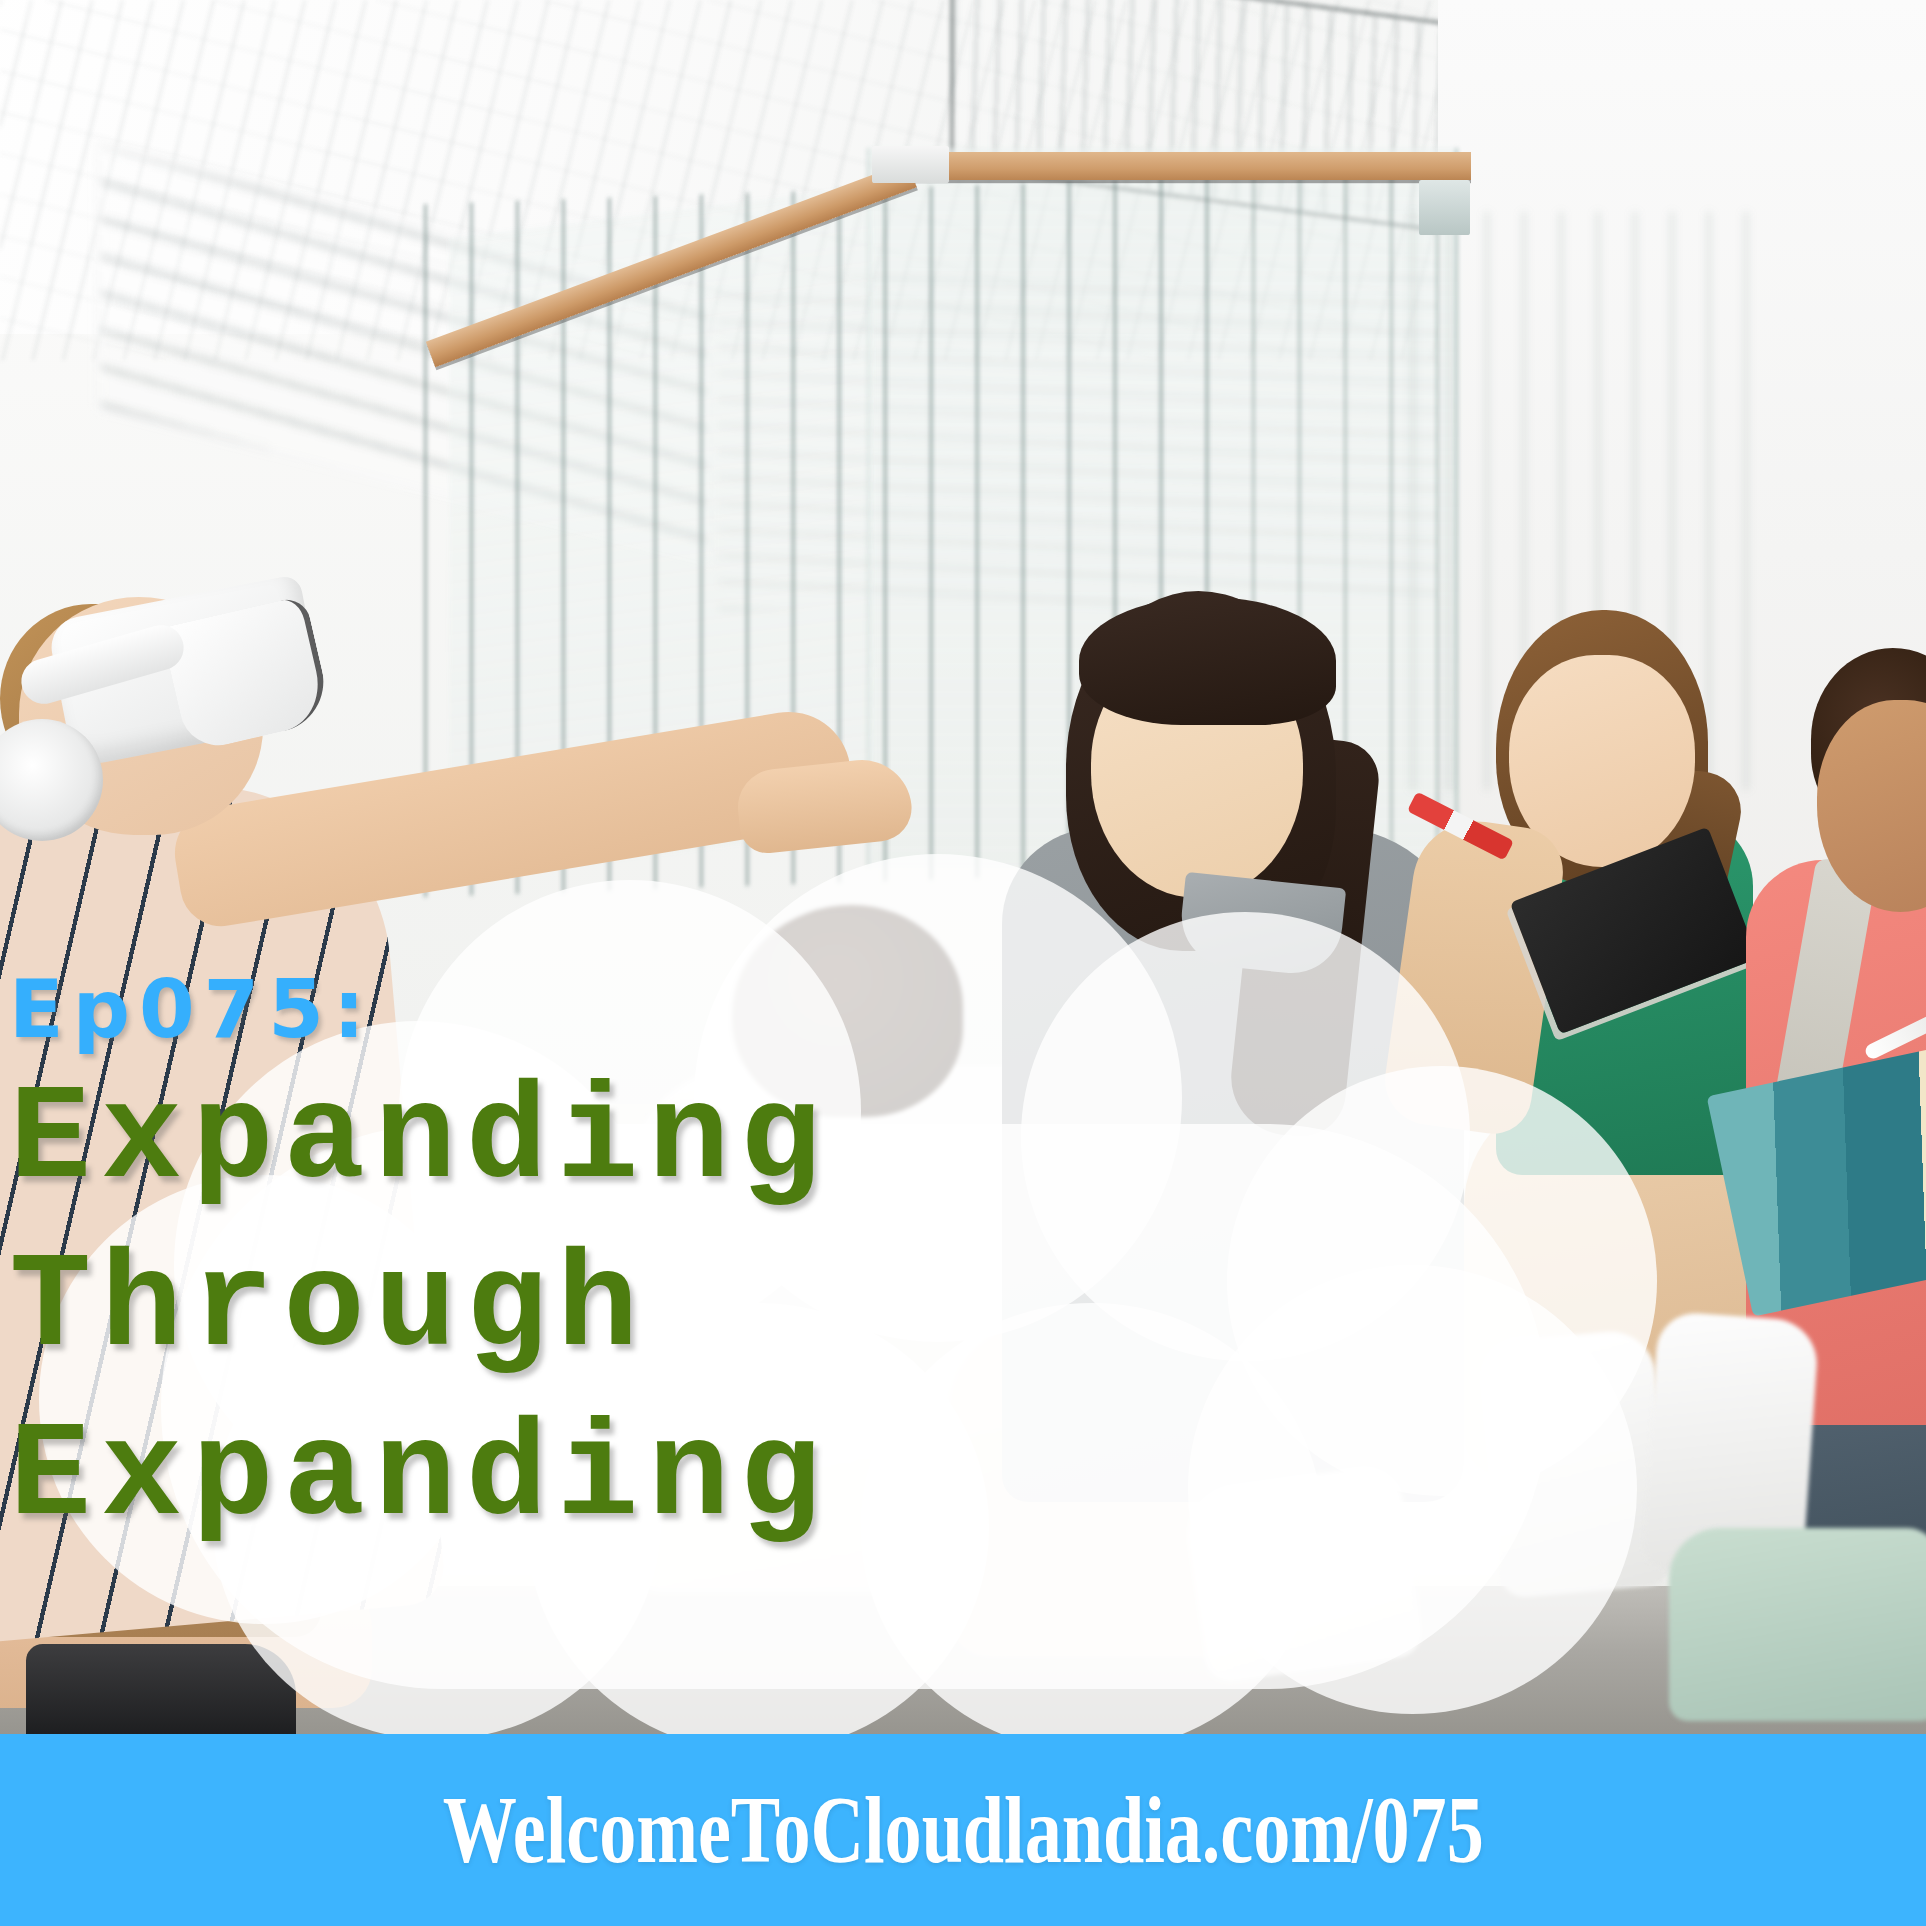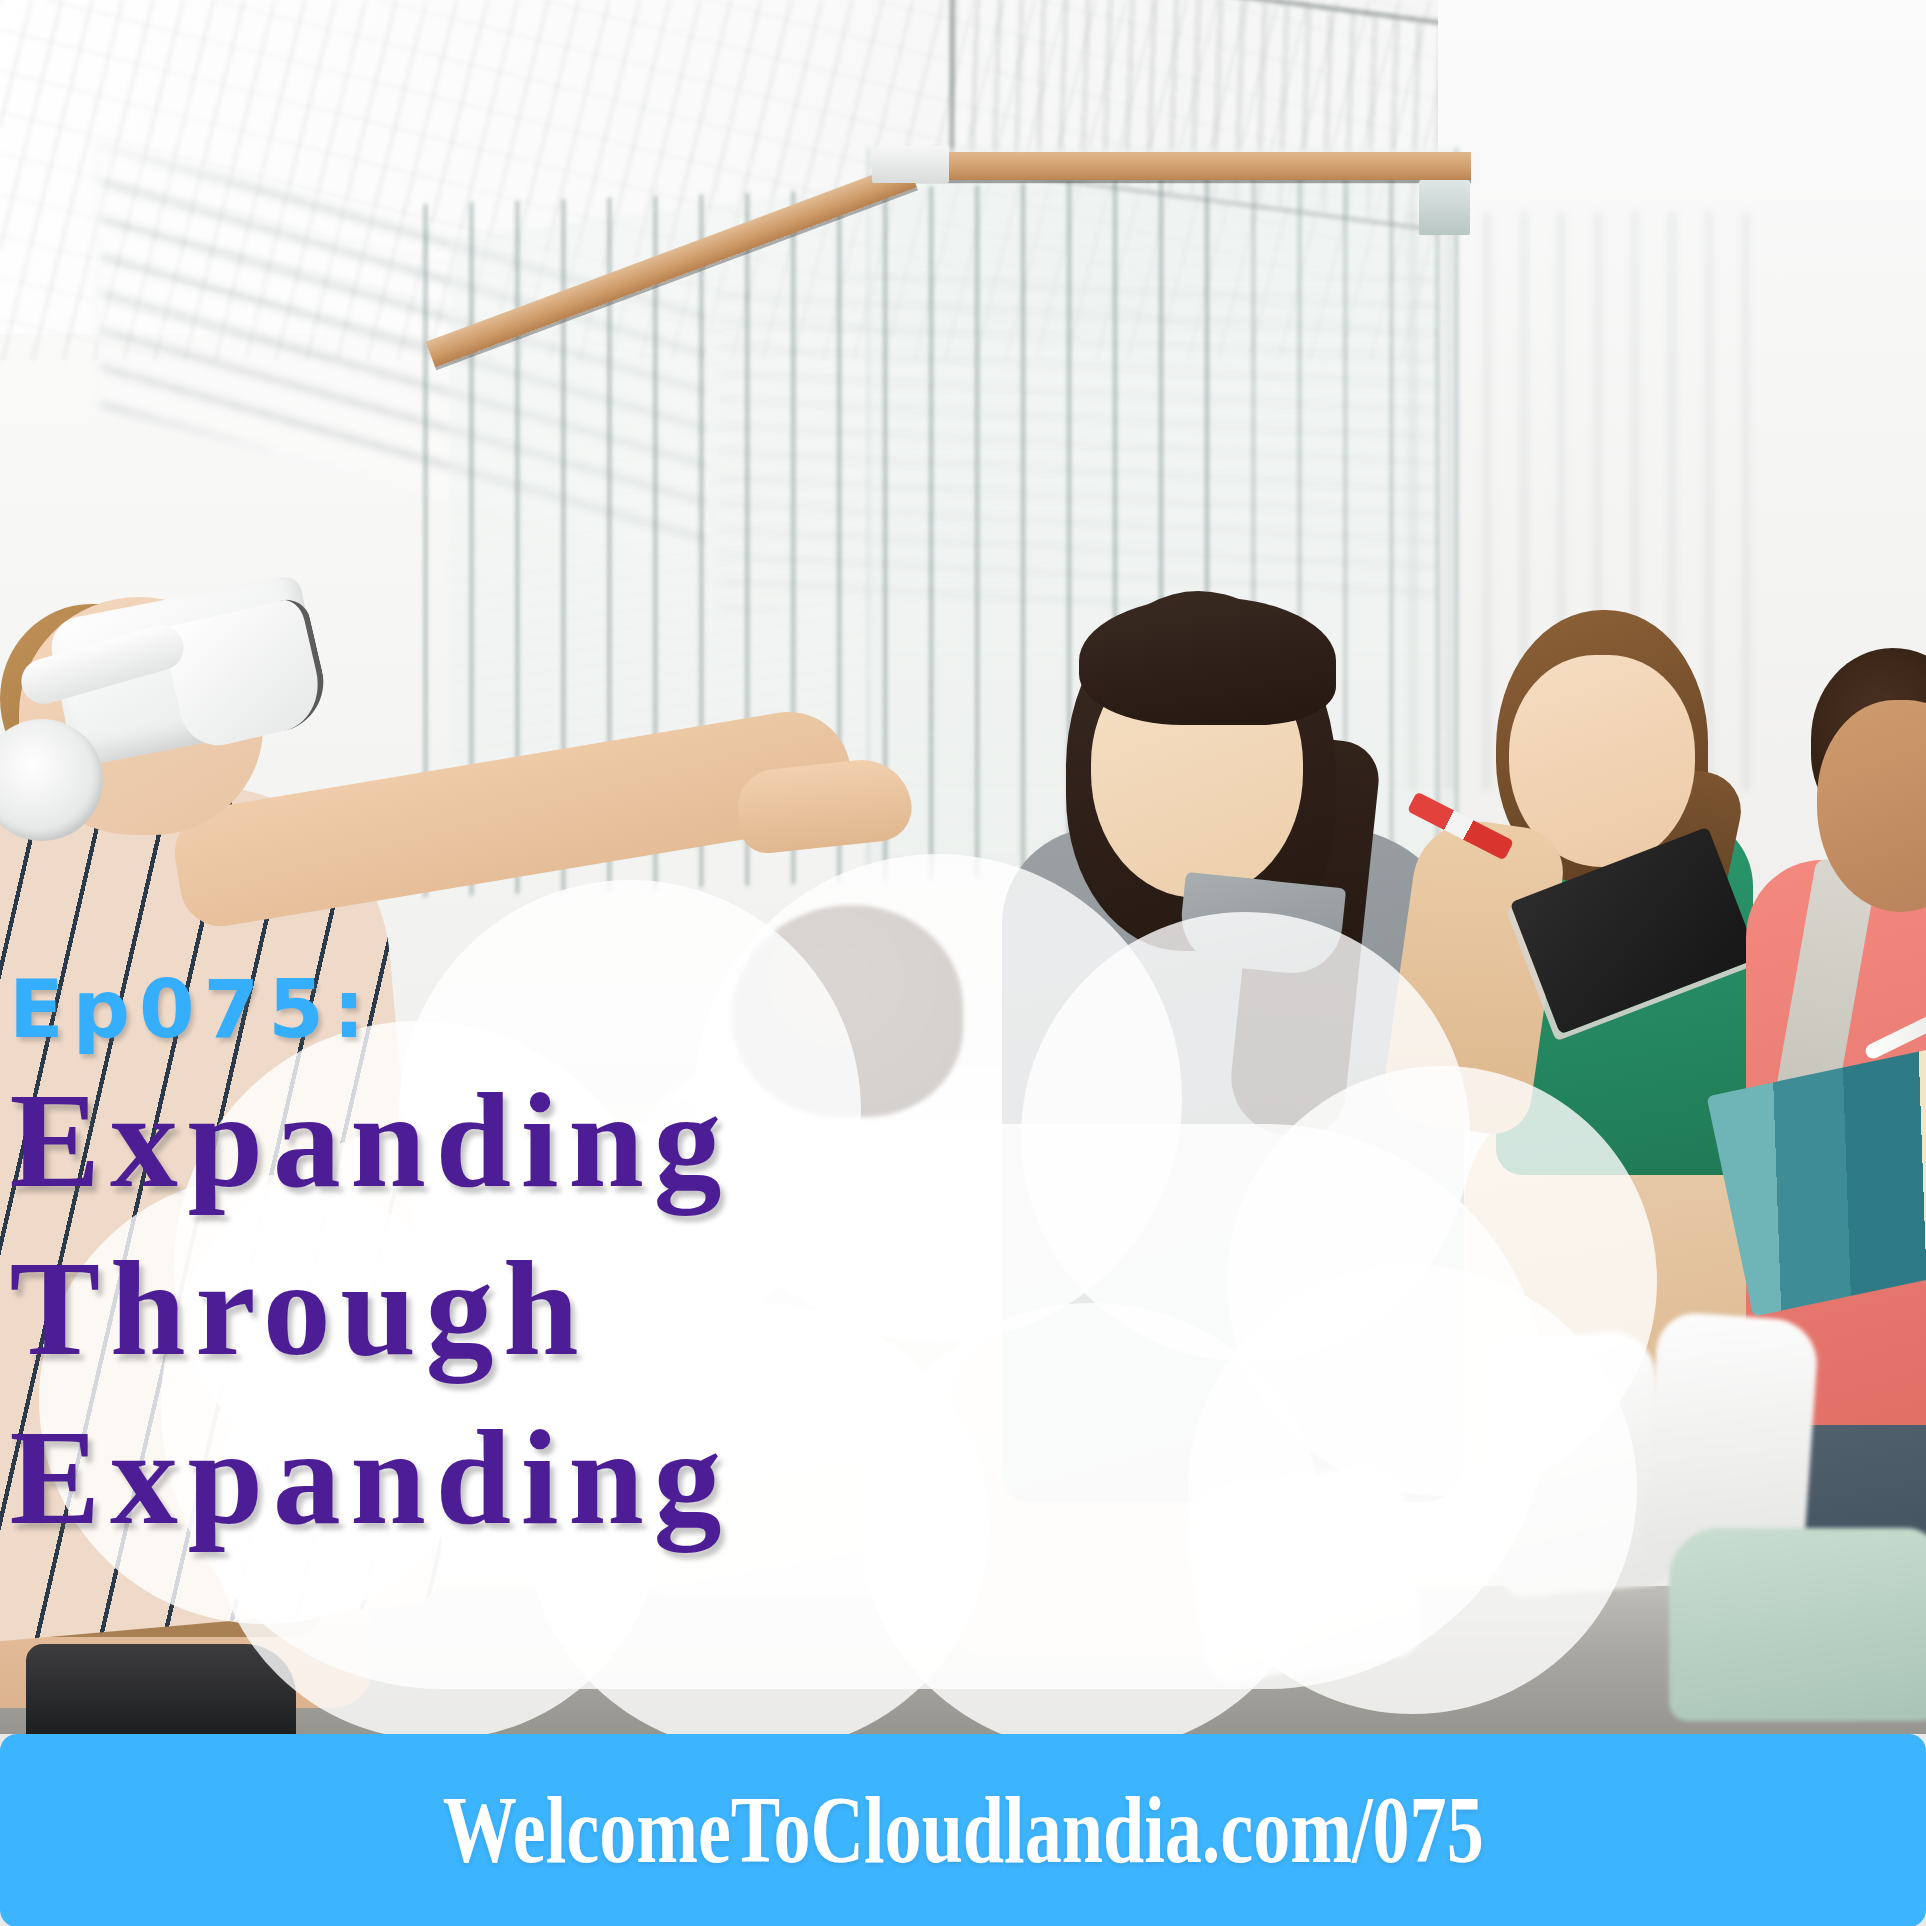--- a/index.html
+++ b/index.html
@@ -382,44 +382,43 @@
     font-weight: bold;
     font-size: 80px;
     line-height: 1.02;
     letter-spacing: 9px;
     color: #35AFFD;
     text-shadow: 3.2px 3.9px 4.5px rgba(90,90,90,0.30);
     margin: 0 0 5.1px 0;
     padding-left: 9px;
   }
   .title-line {
-    font-family: Liberation Serif, serif;
+    font-family: Liberation Mono, monospace;
     font-weight: bold;
     font-size: 136px;
     line-height: 1.24;
     letter-spacing: 9.6px;
-    color: #4c1d95;
+    color: #4d7c0f;
     text-shadow: 4.5px 5.8px 5.8px rgba(85,85,85,0.34);
     margin: 0;
     padding-left: 9.6px;
     white-space: nowrap;
   }
 
   
   .footer {
     position: absolute;
     left: 0;
     top: 1734px;
     width: 1926px;
     height: 193px;
     background: #3DB4FE;
     display: flex;
     align-items: center;
     justify-content: center;
-    border-radius: 17px;
   }
   .footer-url {
     font-family: "Liberation Serif", "DejaVu Serif", serif;
     font-weight: bold;
     font-size: 95px;
     line-height: 1;
     color: #ffffff;
     letter-spacing: 0px;
     transform: scaleX(0.78);
     transform-origin: center;

